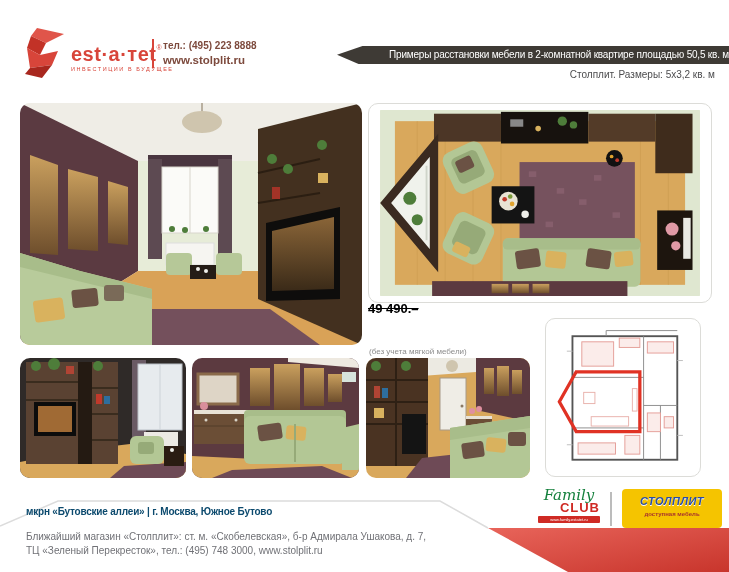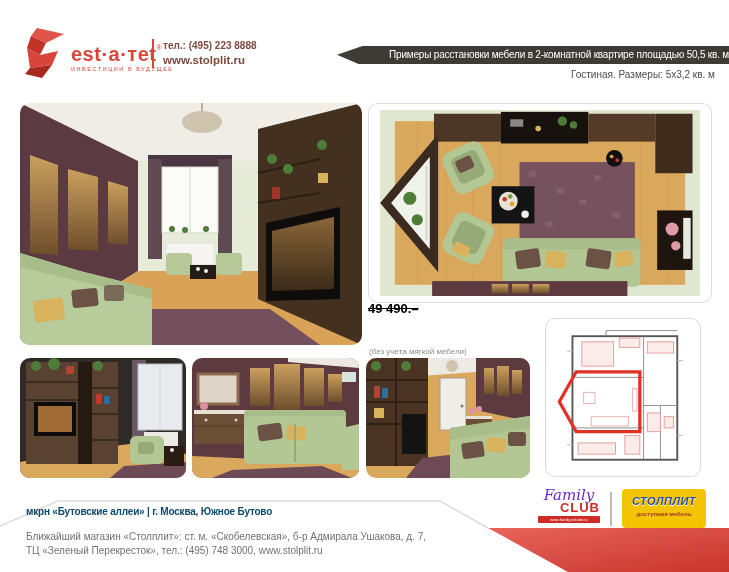--- a/index.html
+++ b/index.html
@@ -47,25 +47,25 @@
   .price-note{left:369px;top:347px;font-size:8px;color:#8c8c8c;}
 
   
   .deco{left:0;top:0;width:729px;height:572px;pointer-events:none;}
   .f-title{left:26px;top:506px;font-size:10px;font-weight:bold;color:#0c4a6e;letter-spacing:-0.2px;}
   .f-line1{left:26px;top:531px;font-size:10px;color:#707176;}
   .f-line2{left:26px;top:545px;font-size:10px;color:#707176;}
 
   
   .fam{left:538px;top:488px;width:62px;text-align:center;line-height:1;}
-  .fam-script{font-family:"DejaVu Serif",serif;font-style:italic;font-size:15px;color:#6d28d9;}
+  .fam-script{font-family:"DejaVu Serif",serif;font-style:italic;font-size:15px;color:#15803d;}
   .fam-caps{font-size:13px;font-weight:bold;color:#cf2a24;letter-spacing:1px;margin-top:-2px;text-align:right;}
   .fam-bar{margin-top:2px;background:#cf2a24;color:#fff;font-size:4px;line-height:7px;height:7px;border-radius:1px;}
   .logo-sep{left:610px;top:492px;width:2px;height:34px;background:#bcbcbc;}
-  .stol{left:622px;top:489px;width:84px;height:39px;background:#f5c400;border-radius:4px;
+  .stol{left:622px;top:489px;width:100px;height:39px;background:#f5c400;border-radius:4px;
         text-align:center;box-sizing:border-box;padding-top:7px;line-height:1;}
   .stol-name{font-size:11px;font-weight:bold;font-style:italic;color:#2b4ea2;letter-spacing:.5px;
              text-shadow:0 1px 0 #fff;}
   .stol-sub{font-size:6px;font-weight:bold;color:#a8352c;margin-top:4px;}
 </style>
 </head>
 <body>
 
 <div class="page">
 
@@ -96,21 +96,21 @@
     <span class="logo-name">est·a·тet</span><span class="logo-tm">®</span>
     <div class="logo-tagline">ИНВЕСТИЦИИ В БУДУЩЕЕ</div>
   </div>
   <div class="abs hdr-divider"></div>
   <div class="abs contact">
     <div class="phone">тел.: (495) 223 8888</div>
     <div class="site">www.stolplit.ru</div>
   </div>
 
   <div class="abs banner">Примеры расстановки мебели в 2-комнатной квартире площадью 50,5 кв. м</div>
-  <div class="abs subtitle">Гостиная. Размеры: 5x3,2 кв. м</div>
+  <div class="abs subtitle">Столплит. Размеры: 5x3,2 кв. м</div>
 
   <div class="abs photo ph-main">
     <svg viewBox="0 0 342 242" width="342" height="242">
       <rect width="342" height="242" fill="#f2f0ea"></rect>
       <polygon points="0,0 342,0 238,58 118,58" fill="#efede6"></polygon>
       <line x1="182" y1="0" x2="182" y2="10" stroke="#b9b0a0" stroke-width="2"></line>
       <ellipse cx="182" cy="19" rx="20" ry="11" fill="#cfc5ae"></ellipse>
       <polygon points="0,0 118,58 118,168 0,242" fill="#5b3a41"></polygon>
       <rect x="118" y="58" width="120" height="110" fill="#e7ecd8"></rect>
       <polygon points="0,242 118,168 238,168 342,242" fill="#d9a257"></polygon>

